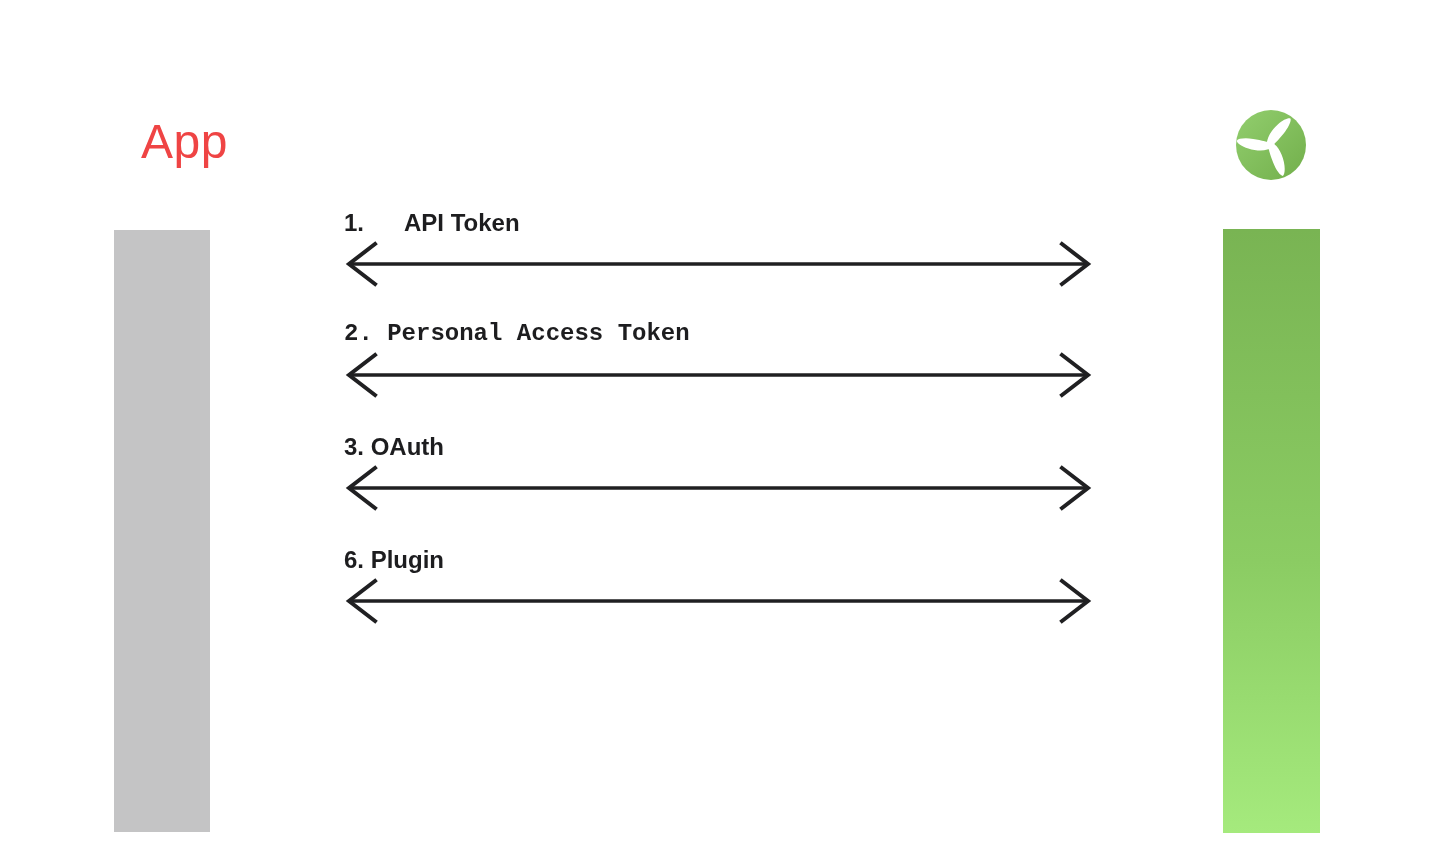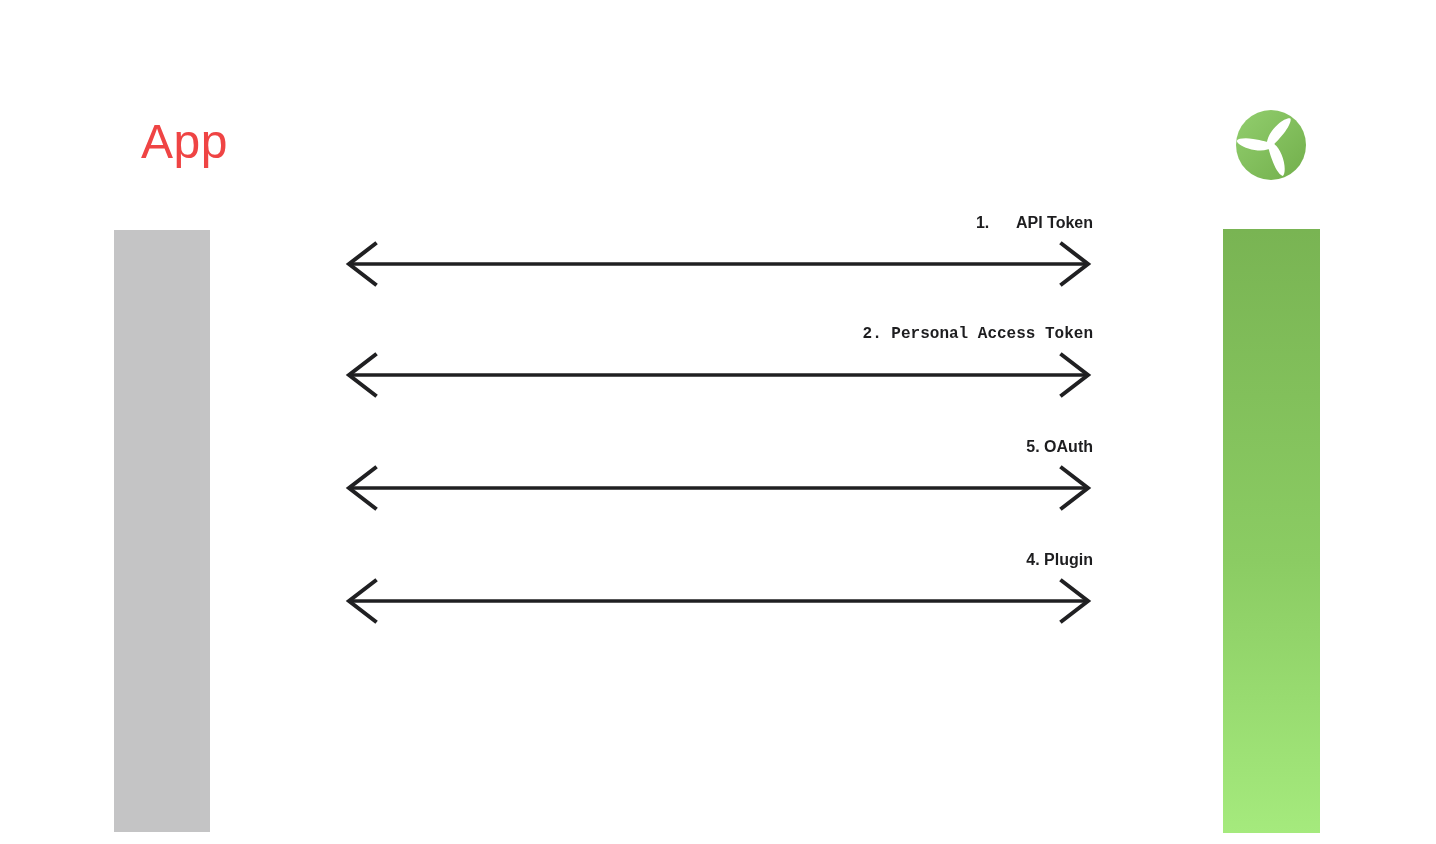--- a/index.html
+++ b/index.html
@@ -47,22 +47,22 @@
   }
 
   .conn-row {
     position: absolute;
     left: 344px;
     width: 749px;
     height: 82px;
   }
   .conn-label {
     width: 100%;
-    text-align: right;
-    font-size: 16px;
+    text-align: left;
+    font-size: 24px;
     font-weight: 700;
     color: #1d1d1f;
     height: 30px;
     line-height: 30px;
     white-space: pre;
   }
   .conn-arrow { display: block; width: 749px; height: 48px; margin-top: 2px; }
   .conn-arrow line, .conn-arrow polyline {
     stroke: #202022;
     fill: none;
@@ -121,30 +121,30 @@
   <div class="conn-row row-2">
     <div class="conn-label">2. Personal Access Token</div>
     <svg class="conn-arrow" viewBox="0 0 749 48" xmlns="http://www.w3.org/2000/svg">
       <line x1="5" y1="24" x2="744" y2="24"></line>
       <polyline points="31,4 5,24 31,44"></polyline>
       <polyline points="718,4 744,24 718,44"></polyline>
     </svg>
   </div>
 
   <div class="conn-row row-3">
-    <div class="conn-label">5. OAuth</div>
+    <div class="conn-label">3. OAuth</div>
     <svg class="conn-arrow" viewBox="0 0 749 48" xmlns="http://www.w3.org/2000/svg">
       <line x1="5" y1="24" x2="744" y2="24"></line>
       <polyline points="31,4 5,24 31,44"></polyline>
       <polyline points="718,4 744,24 718,44"></polyline>
     </svg>
   </div>
 
   <div class="conn-row row-4">
-    <div class="conn-label">4. Plugin</div>
+    <div class="conn-label">6. Plugin</div>
     <svg class="conn-arrow" viewBox="0 0 749 48" xmlns="http://www.w3.org/2000/svg">
       <line x1="5" y1="24" x2="744" y2="24"></line>
       <polyline points="31,4 5,24 31,44"></polyline>
       <polyline points="718,4 744,24 718,44"></polyline>
     </svg>
   </div>
 
 
 </div>
 

